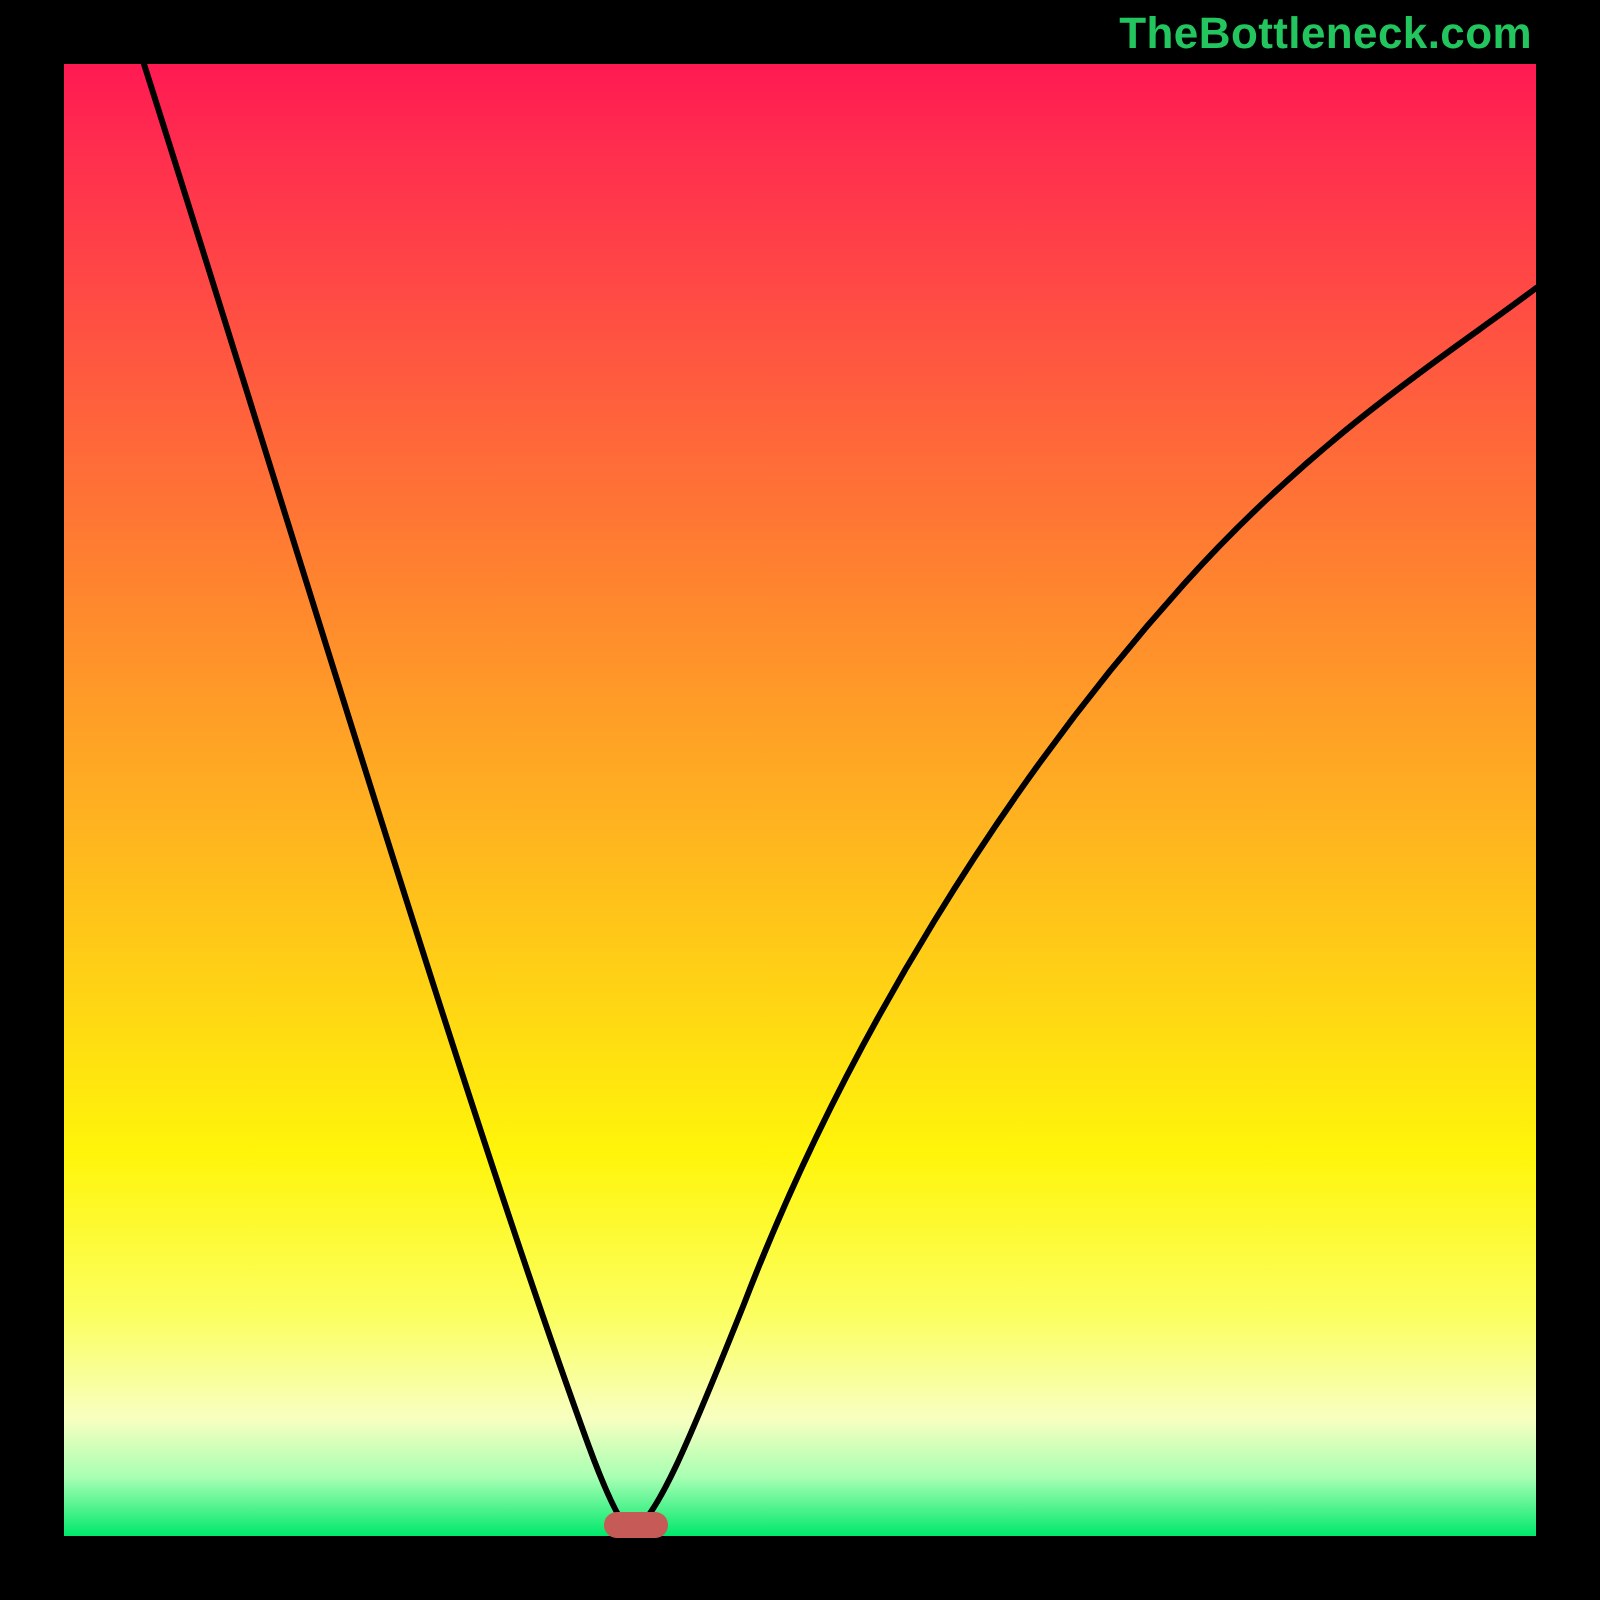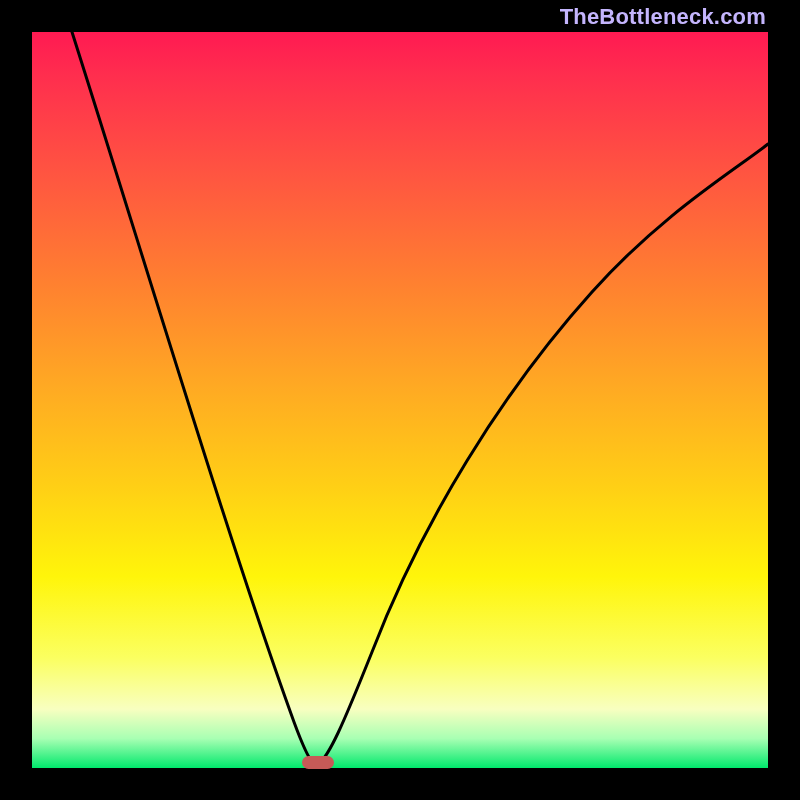--- a/index.html
+++ b/index.html
@@ -40,21 +40,21 @@
       #00e86c 100%
     );
   }
   .watermark {
     position: absolute;
     top: 4px;
     right: 34px;
     font-family: Arial, Helvetica, sans-serif;
     font-size: 22px;
     font-weight: 600;
-    color: #c4b5fd;
+    color: #22c55e;
     letter-spacing: 0.2px;
   }
   .marker {
     position: absolute;
     background: #c65a57;
     border-radius: 8px;
   }
   svg.curve {
     position: absolute;
     top: 0;

